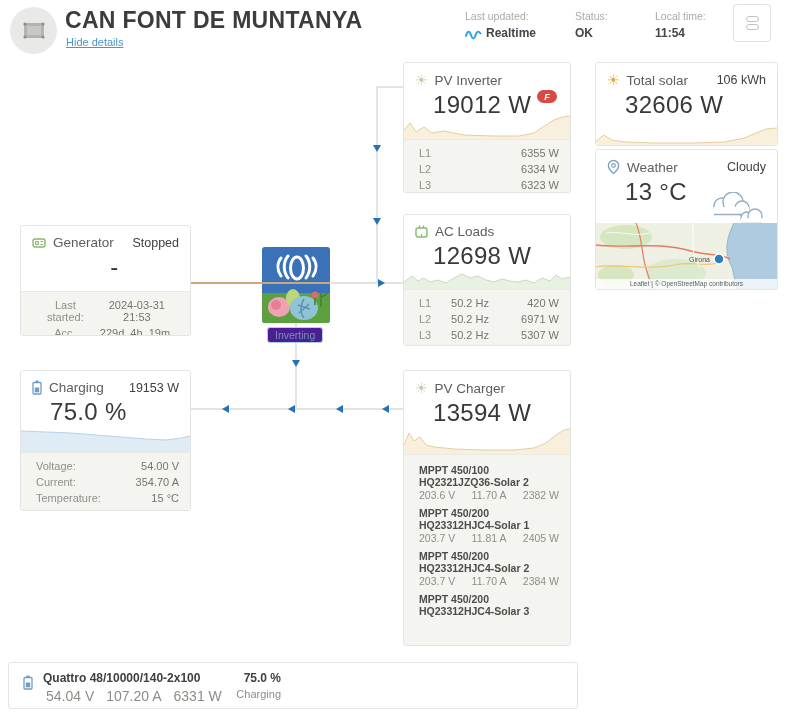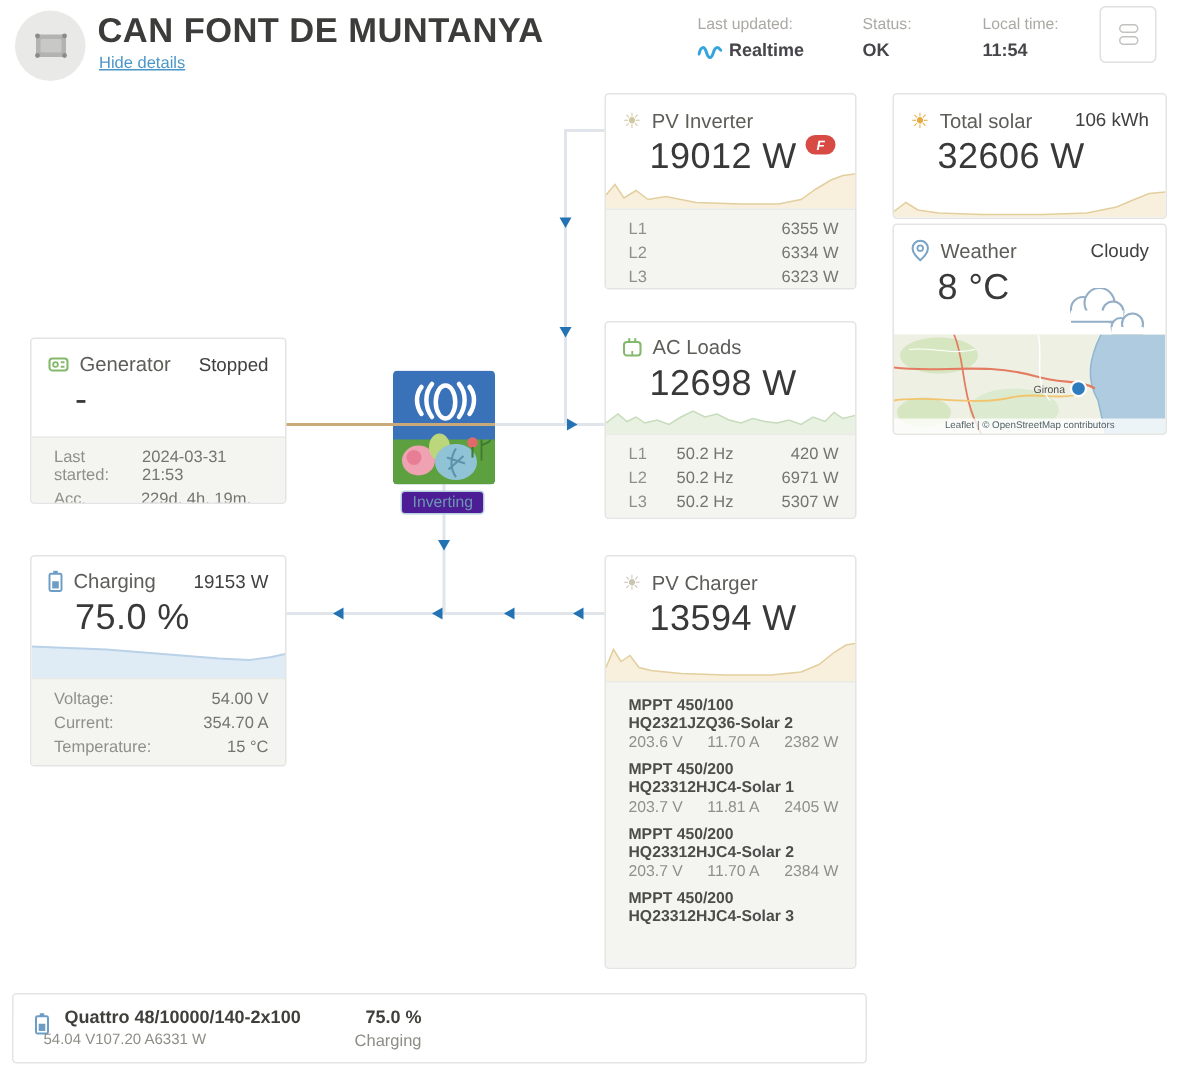--- a/index.html
+++ b/index.html
@@ -39,21 +39,21 @@
   .drow { display:flex; padding:2px 11px; font-size:11px; }
   .drow .dl { color:#90908a; }
   .drow .dv { margin-left:auto; color:#75756f; }
   .drow .dm { margin-left:auto; color:#75756f; }
   .drow .de { width:70px; text-align:right; color:#75756f; }
 
   #card-pvinv   { left:403px; top:62px;  width:168px; height:131px; }
   #card-pvinv   .card-details { height:53px; }
   #card-solar   { left:595px; top:62px;  width:183px; height:84px; }
   #card-weather { left:595px; top:149px; width:183px; height:141px; }
-  #card-gen     { left:20px;  top:225px; width:171px; height:111px; }
+  #card-gen     { left:20px;  top:225px; width:171px; height:111px;text-align:center; }
   #card-gen     .card-details { height:44px; }
   #card-acloads { left:403px; top:214px; width:168px; height:132px; }
   #card-acloads .card-details { height:56px; }
   #card-chg     { left:20px;  top:370px; width:171px; height:141px; }
   #card-chg     .card-details { height:58px; }
   #card-pvchg   { left:403px; top:370px; width:168px; height:276px; }
   #card-pvchg   .card-details { height:191px; }
 
   .badge-f { position:absolute; right:13px; top:27px; width:20px; height:13px; background:#d84b45;
              border-radius:7px; color:#fff; font-size:9px; font-style:italic; font-weight:700;
@@ -81,21 +81,21 @@
           overflow:hidden; z-index:4; }
   .inv-label { position:absolute; left:267px; top:327px; z-index:6; background:#4c1d95;
                border:1px solid #b5cfdf; border-radius:3px; color:#6d96b2; font-size:10.5px;
                padding:1px 7px; }
 
   
   .bbar { position:absolute; left:8px; top:662px; width:570px; height:47px; border:1px solid #e4e4e2;
           border-radius:3px; background:#fff; }
   .bbar .bicon { position:absolute; left:14px; top:12px; }
   .bbar .btitle { position:absolute; left:34px; top:8px; font-size:12px; font-weight:700; color:#3f3f3c; }
-  .bbar .bvals { position:absolute; left:20px; top:25px; font-size:10px; color:#8d8d87; display:flex; }
+  .bbar .bvals { position:absolute; left:37px; top:25px; font-size:14px; color:#8d8d87; display:flex; gap:12px; }
   .bbar .bsoc { position:absolute; left:175px; top:8px; width:97px; text-align:right; font-size:12px;
                 font-weight:700; color:#3f3f3c; }
   .bbar .bstate { position:absolute; left:175px; top:25px; width:97px; text-align:right; font-size:11px; color:#8d8d87; }
 
   .icon { display:inline-flex; flex:none; }
   svg { display:block; }
 </style>
 </head>
 <body>
 
@@ -232,21 +232,21 @@
       <div class="head">
         <span class="icon">
           <svg width="13" height="16" viewBox="0 0 14 17">
               <path d="M7,1.5 C3.9,1.5 1.5,3.9 1.5,6.8 C1.5,10.8 7,15.5 7,15.5 C7,15.5 12.5,10.8 12.5,6.8 C12.5,3.9 10.1,1.5 7,1.5 Z" fill="none" stroke="#7aa3c6" stroke-width="1.5"></path>
               <circle cx="7" cy="6.8" r="2" fill="none" stroke="#7aa3c6" stroke-width="1.3"></circle>
             </svg>
         </span>
         <span class="ctitle">Weather</span>
         <span class="cright">Cloudy</span>
       </div>
-      <div class="big">8 °C</div>
+      <div class="big">13 °C</div>
     </div>
     <div class="cloud-wrap">
       <svg width="56" height="36" viewBox="0 0 56 36">
         <g stroke="#93aec6" stroke-width="1.4" fill="#fff">
           <circle cx="15" cy="14" r="8"></circle>
             <circle cx="26" cy="10" r="10"></circle>
             <circle cx="35" cy="16" r="7"></circle>
         </g>
         <rect x="7" y="15" width="35" height="8" fill="#fff"></rect>
         <line x1="7" y1="22.5" x2="42" y2="22.5" stroke="#93aec6" stroke-width="1.4"></line>

